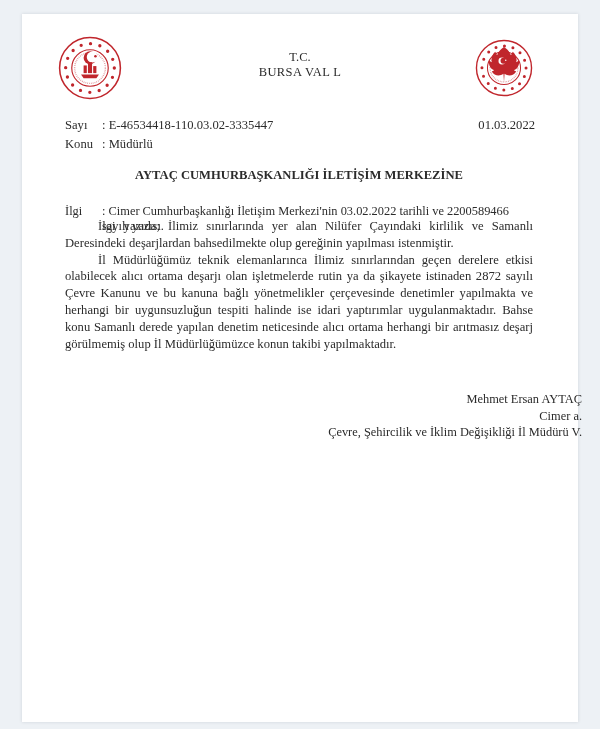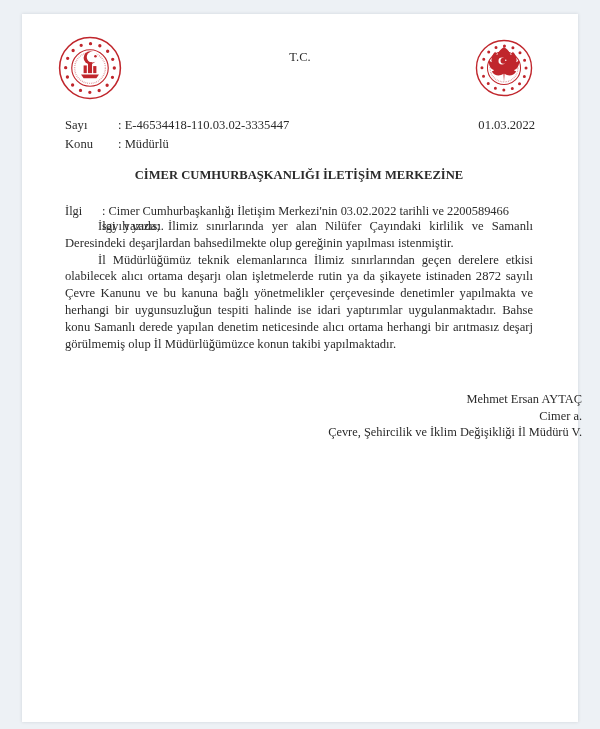--- a/index.html
+++ b/index.html
@@ -48,21 +48,21 @@
   .letterhead .lh3 { white-space: pre; }
 
   .meta {
     position: absolute;
     left: 43px;
     right: 43px;
     top: 102px;
     font-size: 12.6px;
     line-height: 19px;
   }
-  .meta-row { display: flex; gap: 16px; }
+  .meta-row { display: flex; }
   .meta-label { width: 37px; flex: 0 0 37px; }
   .meta-date {
     position: absolute;
     right: 0;
     top: 0;
   }
 
   .doc-title {
     position: absolute;
     left: 43px;
@@ -139,35 +139,36 @@
         <path d="M50 74 L49 60 C42 65 33 63 29 56 L33 54 C26 51 23 44 24 37 L29 40 C27 33 30 26 35 22 L38 28 C41 21 45 17 50 14 C55 17 59 21 62 28 L65 22 C70 26 73 33 71 40 L76 37 C77 44 74 51 67 54 L71 56 C67 63 58 65 51 60 L50 74 Z" fill="currentColor"></path>
 
         <circle cx="46.5" cy="38" r="6" fill="#ffffff"></circle>
         <circle cx="49" cy="37.5" r="5" fill="currentColor"></circle>
         <circle cx="53" cy="36.5" r="1.3" fill="#ffffff"></circle>
       </svg>
     </div>
 
     <div class="letterhead">
       <div class="lh1">T.C.</div>
+      <div class="lh2">BURSA VAL L</div>
     </div>
 
     <div class="meta">
       <div class="meta-row">
         <span class="meta-label">Sayı</span>
         <span>: E-46534418-110.03.02-3335447</span>
       </div>
       <div class="meta-row">
         <span class="meta-label">Konu</span>
         <span>: Müdürlü</span>
       </div>
       <span class="meta-date">01.03.2022</span>
     </div>
 
-    <div class="doc-title">CİMER CUMHURBAŞKANLIĞI İLETİŞİM MERKEZİNE</div>
+    <div class="doc-title">AYTAÇ CUMHURBAŞKANLIĞI İLETİŞİM MERKEZİNE</div>
 
     <div class="ilgi">
       <span class="ilgi-label">İlgi</span>
       <span>: Cimer Cumhurbaşkanlığı İletişim Merkezi'nin 03.02.2022 tarihli ve 2200589466 sayılı yazısı.</span>
     </div>
 
     <div class="body-text">
       <p>İlgi yazıda; İlimiz sınırlarında yer alan Nilüfer Çayındaki kirlilik ve Samanlı Deresindeki deşarjlardan bahsedilmekte olup gereğinin yapılması istenmiştir.</p>
       <p>İl Müdürlüğümüz teknik elemanlarınca İlimiz sınırlarından geçen derelere etkisi olabilecek alıcı ortama deşarjı olan işletmelerde rutin ya da şikayete istinaden 2872 sayılı Çevre Kanunu ve bu kanuna bağlı yönetmelikler çerçevesinde denetimler yapılmakta ve herhangi bir uygunsuzluğun tespiti halinde ise idari yaptırımlar uygulanmaktadır. Bahse konu Samanlı derede yapılan denetim neticesinde alıcı ortama herhangi bir arıtmasız deşarj görülmemiş olup İl Müdürlüğümüzce konun takibi yapılmaktadır.</p>
     </div>

